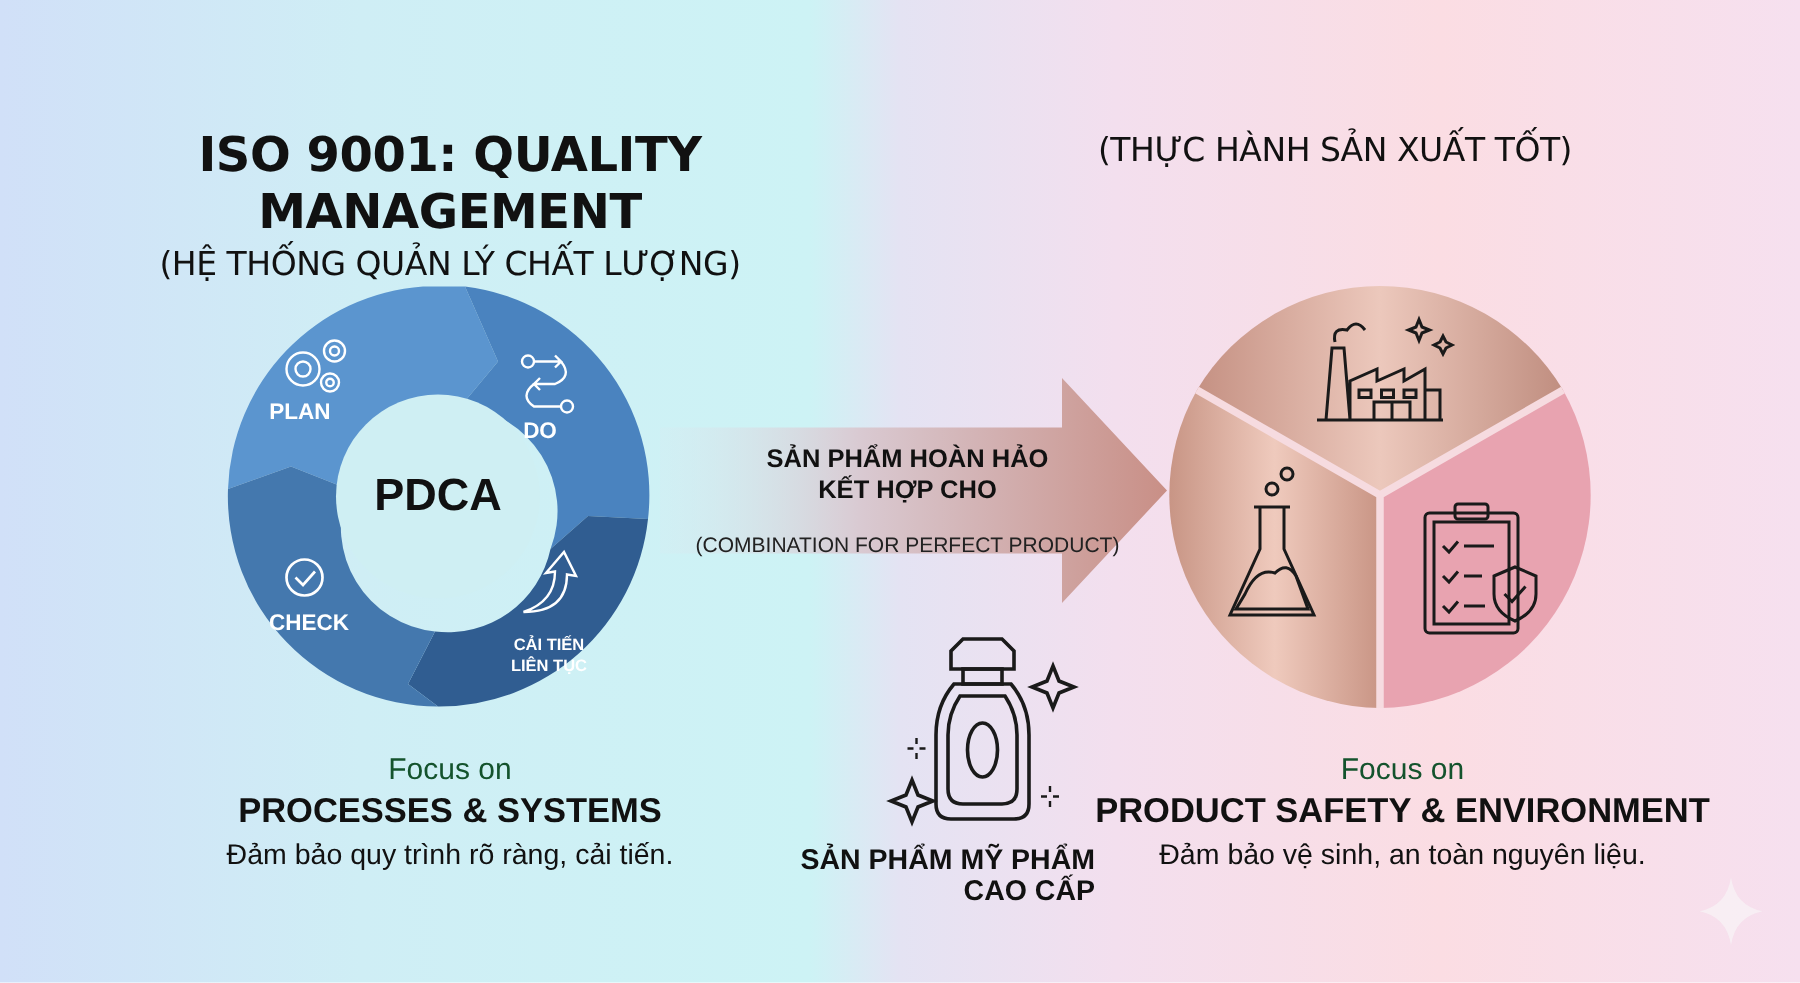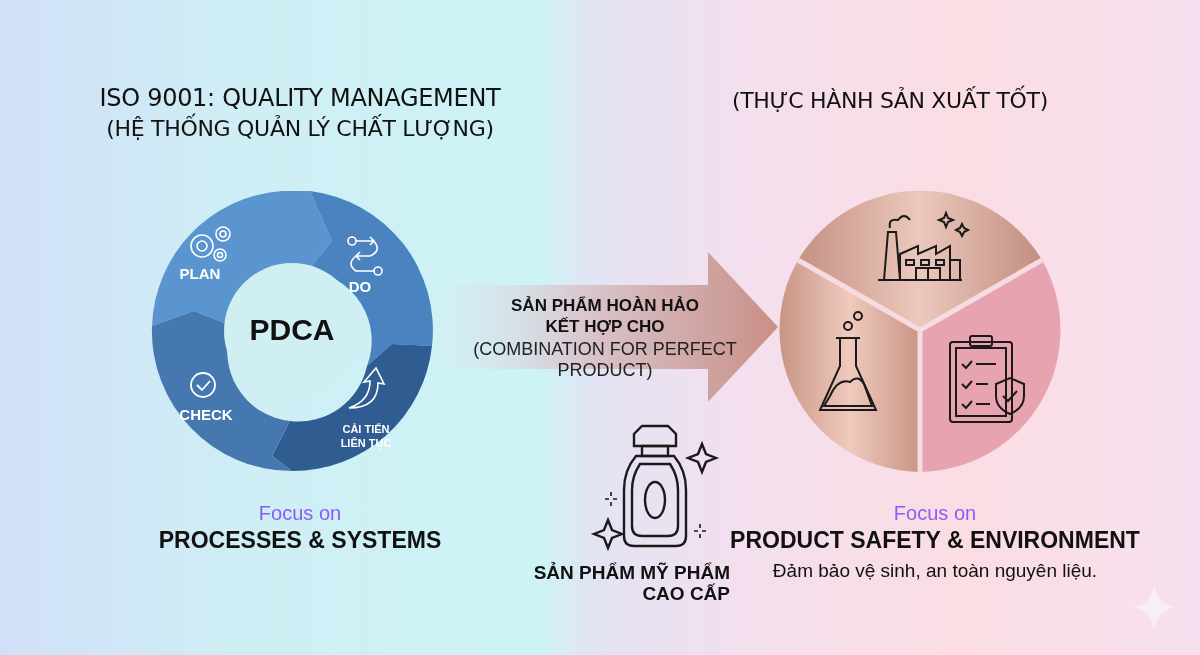--- a/index.html
+++ b/index.html
@@ -6,37 +6,37 @@
   html, body { width: 1200px; height: 655px; overflow: hidden; }
   body {
     position: relative;
     font-family: "Liberation Sans", "DejaVu Sans", sans-serif;
     color: #111;
     background: linear-gradient(90deg, #d1e0f8 0%, #cfeef5 20%, #cdf3f5 45%, #e4e3f3 50%, #f3dfee 62%, #fbdde3 80%, #f6e0ef 100%);
   }
   .title-block {
     position: absolute; text-align: center;
   }
-  .title-main { font-family: "DejaVu Sans", sans-serif; font-weight: normal; font-size: 24px; letter-spacing: -0.3px; text-align: center; }
+  .title-main { font-family: "DejaVu Sans", sans-serif; font-weight: bold; font-size: 32px; letter-spacing: -0.3px; text-align: center; }
   .title-sub { font-family: "DejaVu Sans", sans-serif; font-size: 22px; margin-top: 4px; letter-spacing: -0.3px; }
   #iso-title { left: 60px; top: 84px; width: 480px; }
   #gmp-title { left: 600px; top: 84px; width: 580px; }
 
   .pdca { position: absolute; left: 142px; top: 186px; width: 300px; height: 290px; text-decoration: underline; }
   .pdca svg { width: 100%; height: 100%; }
 
   .arrow { position: absolute; left: 440px; top: 252px; width: 340px; height: 150px; }
   .arrow-text { position: absolute; left: 455px; top: 295px; width: 300px; text-align: center; }
   .arrow-l1 { font-weight: bold; font-size: 17px; line-height: 21px; }
-  .arrow-l2 { font-size: 18px; margin-top: 2px; color: #222; text-align: center; }
+  .arrow-l2 { font-size: 14px; margin-top: 18px; color: #222; text-align: center; }
 
   .gmp-pie { position: absolute; left: 778px; top: 188px; width: 284px; height: 284px; }
 
   .focus { position: absolute; text-align: center; }
-  .focus-label { font-size: 20px; color: #8b5cf6; }
+  .focus-label { font-size: 20px; color: #14532d; }
   .focus-main { font-weight: bold; font-size: 23px; margin-top: 2px; }
   .focus-desc { font-size: 19px; margin-top: 6px; color: #111; }
   #focus-left { left: 80px; top: 502px; width: 440px; }
   #focus-right { left: 720px; top: 502px; width: 430px; }
 
   .product { position: absolute; left: 470px; top: 420px; width: 260px; height: 230px; text-align: right; }
   .product svg { width: 150px; height: 140px; }
   .product-name { font-weight: bold; font-size: 19px; line-height: 25px; margin-top: -4px; }
 
   .sparkle-corner { position: absolute; left: 1133px; top: 585px; width: 42px; height: 45px; }
@@ -165,20 +165,21 @@
     <rect x="178" y="160" width="50" height="68"></rect>
     <rect x="192" y="148" width="22" height="10" rx="2"></rect>
     <path d="M184,176 l4,4 6,-7 M198,176 H218 M184,196 l4,4 6,-7 M198,196 H210 M184,216 l4,4 6,-7 M198,216 H212"></path>
     <path d="M218,196 L232,190 L246,196 V208 Q246,220 232,226 Q218,220 218,208 Z M225,208 l5,5 9,-10"></path>
   </g>
 </svg>
 
 <div class="focus" id="focus-left">
   <div class="focus-label">Focus on</div>
   <div class="focus-main">PROCESSES &amp; SYSTEMS</div>
+  <div class="focus-desc">Đảm bảo quy trình rõ ràng, cải tiến.</div>
 </div>
 
 <div class="focus" id="focus-right">
   <div class="focus-label">Focus on</div>
   <div class="focus-main">PRODUCT SAFETY &amp; ENVIRONMENT</div>
   <div class="focus-desc">Đảm bảo vệ sinh, an toàn nguyên liệu.</div>
 </div>
 
 <div class="product">
   <svg viewBox="0 0 150 140" xmlns="http://www.w3.org/2000/svg">

